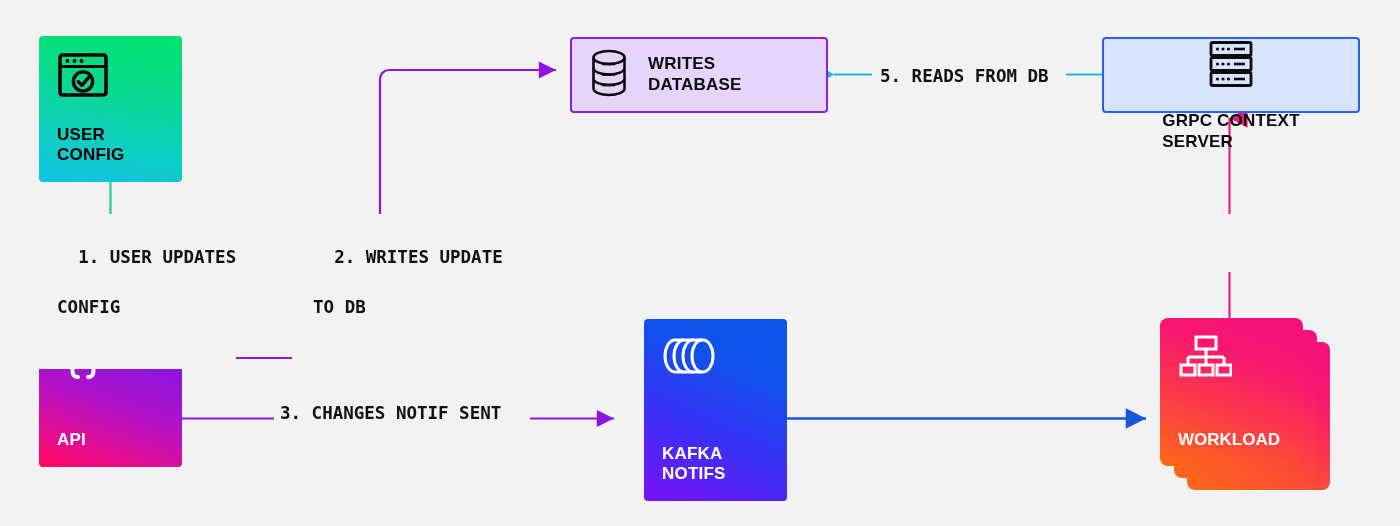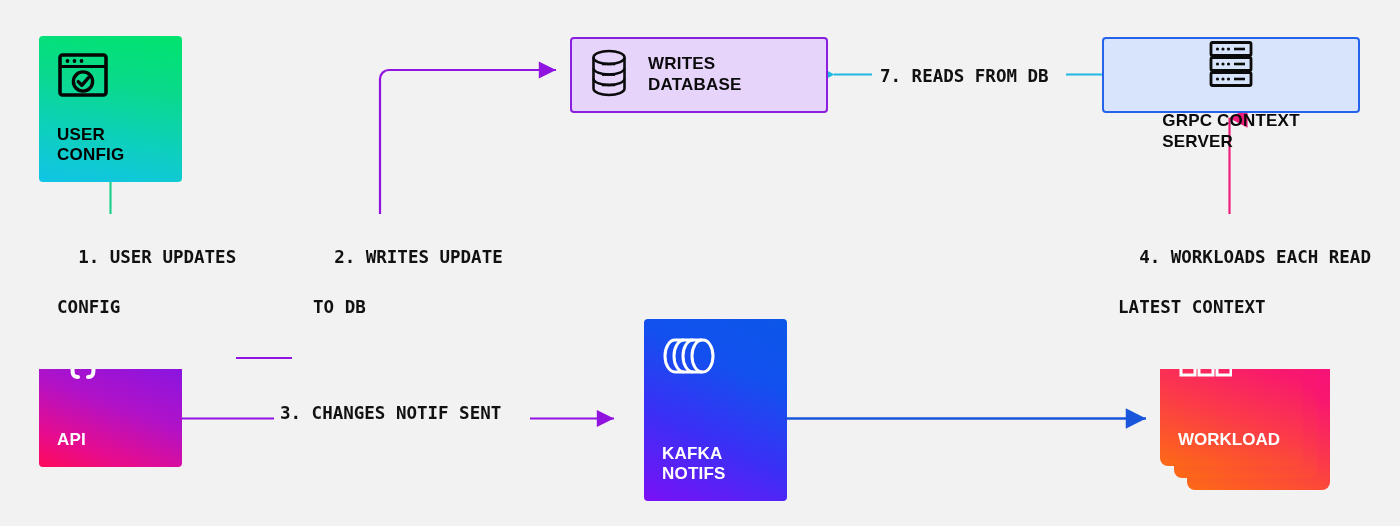--- a/index.html
+++ b/index.html
@@ -319,20 +319,16 @@
     <span class="lbl-line2">CONFIG</span>
   </div>
 
   <div class="edge-label" id="label-2">
     <span>2. WRITES UPDATE</span>
     <span class="lbl-line2">TO DB</span>
   </div>
 
   <div class="edge-label" id="label-3">3. CHANGES NOTIF SENT</div>
 
-  <div class="edge-label" id="label-4">
-    <span>4. WORKLOADS EACH READ</span>
-    <span class="lbl-line2">LATEST CONTEXT</span>
-  </div>
-
-  <div class="edge-label" id="label-5">7. READS FROM DB</div>
+
+  <div class="edge-label" id="label-5">5. READS FROM DB</div>
 
 </div>
 
 </body></html>

